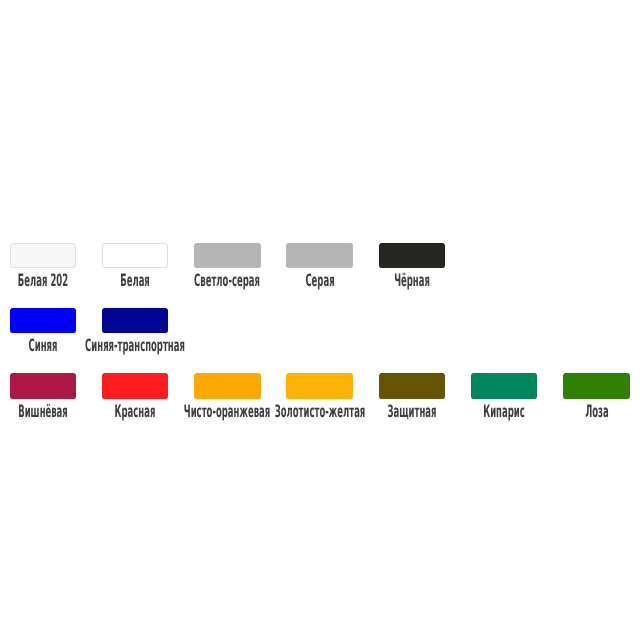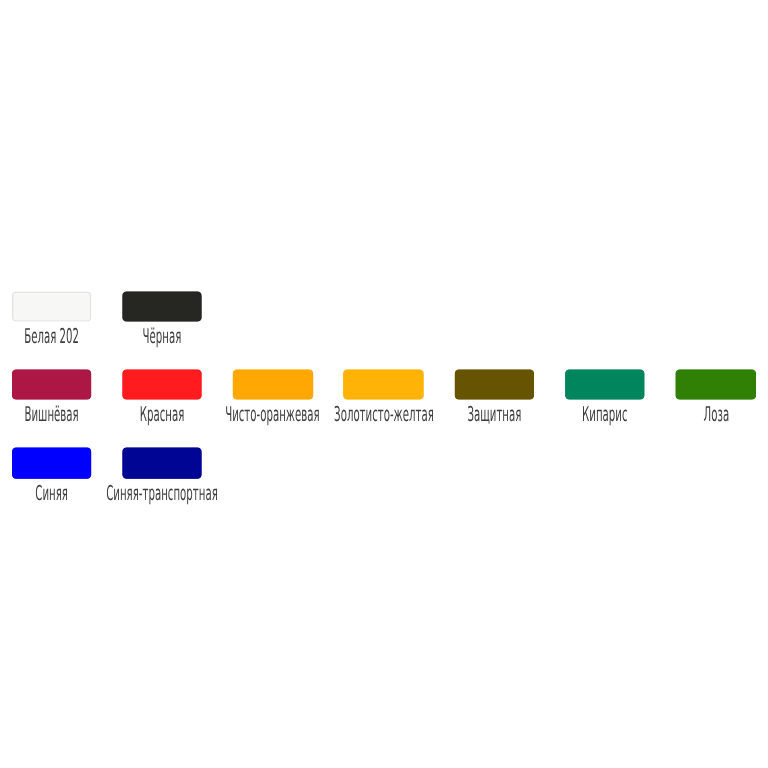--- a/index.html
+++ b/index.html
@@ -20,20 +20,21 @@
     position: absolute;
     left: 9.5px;
     top: 242.5px;
     width: 630px;
   }
   .swatch-row {
     position: relative;
     height: 65.4px;
     white-space: nowrap;
     font-size: 0;
+    font-weight: bold;
   }
   .swatch-cell {
     position: relative;
     display: inline-block;
     vertical-align: top;
     width: 66.5px;
     height: 46px;
     margin-right: 25.8px;
   }
   .swatch-chip {
@@ -72,23 +73,55 @@
 
 <div id="palette">
   <div class="swatch-row">
     <div class="swatch-cell" style="width: 66.5px; margin-right: 25.8px;">
       <div class="swatch-chip" style="background-color: rgb(247, 248, 246); box-shadow: rgb(225, 225, 223) 0px 0px 0px 1px inset; width: 66.5px; height: 25.5px; border-radius: 3.5px;"></div>
       <div class="swatch-label-row">
           <span class="swatch-label" style="color: rgb(61, 61, 61);">Белая 202</span>
         </div>
     </div>
     <div class="swatch-cell" style="width: 66.5px; margin-right: 25.8px;">
+      <div class="swatch-chip" style="background-color: rgb(255, 255, 255); box-shadow: rgb(221, 221, 221) 0px 0px 0px 1px inset; width: 66.5px; height: 25.5px; border-radius: 3.5px;"></div>
+      <div class="swatch-label-row">
+          <span class="swatch-label" style="color: rgb(61, 61, 61);">Белая</span>
+        </div>
+    </div>
+    <div class="swatch-cell" style="width: 66.5px; margin-right: 25.8px;">
+      <div class="swatch-chip" style="background-color: rgb(180, 182, 182); box-shadow: rgb(180, 182, 182) 0px 0px 0px 1px inset; width: 66.5px; height: 25.5px; border-radius: 3.5px;"></div>
+      <div class="swatch-label-row">
+          <span class="swatch-label" style="color: rgb(61, 61, 61);">Светло-серая</span>
+        </div>
+    </div>
+    <div class="swatch-cell" style="width: 66.5px; margin-right: 25.8px;">
+      <div class="swatch-chip" style="background-color: rgb(180, 182, 182); box-shadow: rgb(180, 182, 182) 0px 0px 0px 1px inset; width: 66.5px; height: 25.5px; border-radius: 3.5px;"></div>
+      <div class="swatch-label-row">
+          <span class="swatch-label" style="color: rgb(61, 61, 61);">Серая</span>
+        </div>
+    </div>
+    <div class="swatch-cell" style="width: 66.5px; margin-right: 25.8px;">
       <div class="swatch-chip" style="background-color: rgb(38, 38, 35); box-shadow: rgb(38, 38, 35) 0px 0px 0px 1px inset; width: 66.5px; height: 25.5px; border-radius: 3.5px;"></div>
       <div class="swatch-label-row">
           <span class="swatch-label" style="color: rgb(61, 61, 61);">Чёрная</span>
+        </div>
+    </div>
+  </div>
+  <div class="swatch-row">
+    <div class="swatch-cell" style="width: 66.5px; margin-right: 25.8px;">
+      <div class="swatch-chip" style="background-color: rgb(0, 0, 255); box-shadow: rgb(0, 0, 255) 0px 0px 0px 1px inset; width: 66.5px; height: 25.5px; border-radius: 3.5px;"></div>
+      <div class="swatch-label-row">
+          <span class="swatch-label" style="color: rgb(61, 61, 61);">Синяя</span>
+        </div>
+    </div>
+    <div class="swatch-cell" style="width: 66.5px; margin-right: 25.8px;">
+      <div class="swatch-chip" style="background-color: rgb(0, 5, 148); box-shadow: rgb(0, 5, 148) 0px 0px 0px 1px inset; width: 66.5px; height: 25.5px; border-radius: 3.5px;"></div>
+      <div class="swatch-label-row">
+          <span class="swatch-label" style="color: rgb(61, 61, 61);">Синяя-транспортная</span>
         </div>
     </div>
   </div>
   <div class="swatch-row">
     <div class="swatch-cell" style="width: 66.5px; margin-right: 25.8px;">
       <div class="swatch-chip" style="background-color: rgb(172, 23, 69); box-shadow: rgb(172, 23, 69) 0px 0px 0px 1px inset; width: 66.5px; height: 25.5px; border-radius: 3.5px;"></div>
       <div class="swatch-label-row">
           <span class="swatch-label" style="color: rgb(61, 61, 61);">Вишнёвая</span>
         </div>
     </div>
@@ -122,27 +155,13 @@
           <span class="swatch-label" style="color: rgb(61, 61, 61);">Кипарис</span>
         </div>
     </div>
     <div class="swatch-cell" style="width: 66.5px; margin-right: 25.8px;">
       <div class="swatch-chip" style="background-color: rgb(47, 128, 5); box-shadow: rgb(47, 128, 5) 0px 0px 0px 1px inset; width: 66.5px; height: 25.5px; border-radius: 3.5px;"></div>
       <div class="swatch-label-row">
           <span class="swatch-label" style="color: rgb(61, 61, 61);">Лоза</span>
         </div>
     </div>
   </div>
-  <div class="swatch-row">
-    <div class="swatch-cell" style="width: 66.5px; margin-right: 25.8px;">
-      <div class="swatch-chip" style="background-color: rgb(0, 0, 255); box-shadow: rgb(0, 0, 255) 0px 0px 0px 1px inset; width: 66.5px; height: 25.5px; border-radius: 3.5px;"></div>
-      <div class="swatch-label-row">
-          <span class="swatch-label" style="color: rgb(61, 61, 61);">Синяя</span>
-        </div>
-    </div>
-    <div class="swatch-cell" style="width: 66.5px; margin-right: 25.8px;">
-      <div class="swatch-chip" style="background-color: rgb(0, 5, 148); box-shadow: rgb(0, 5, 148) 0px 0px 0px 1px inset; width: 66.5px; height: 25.5px; border-radius: 3.5px;"></div>
-      <div class="swatch-label-row">
-          <span class="swatch-label" style="color: rgb(61, 61, 61);">Синяя-транспортная</span>
-        </div>
-    </div>
-  </div>
 </div>
 
 </body></html>

